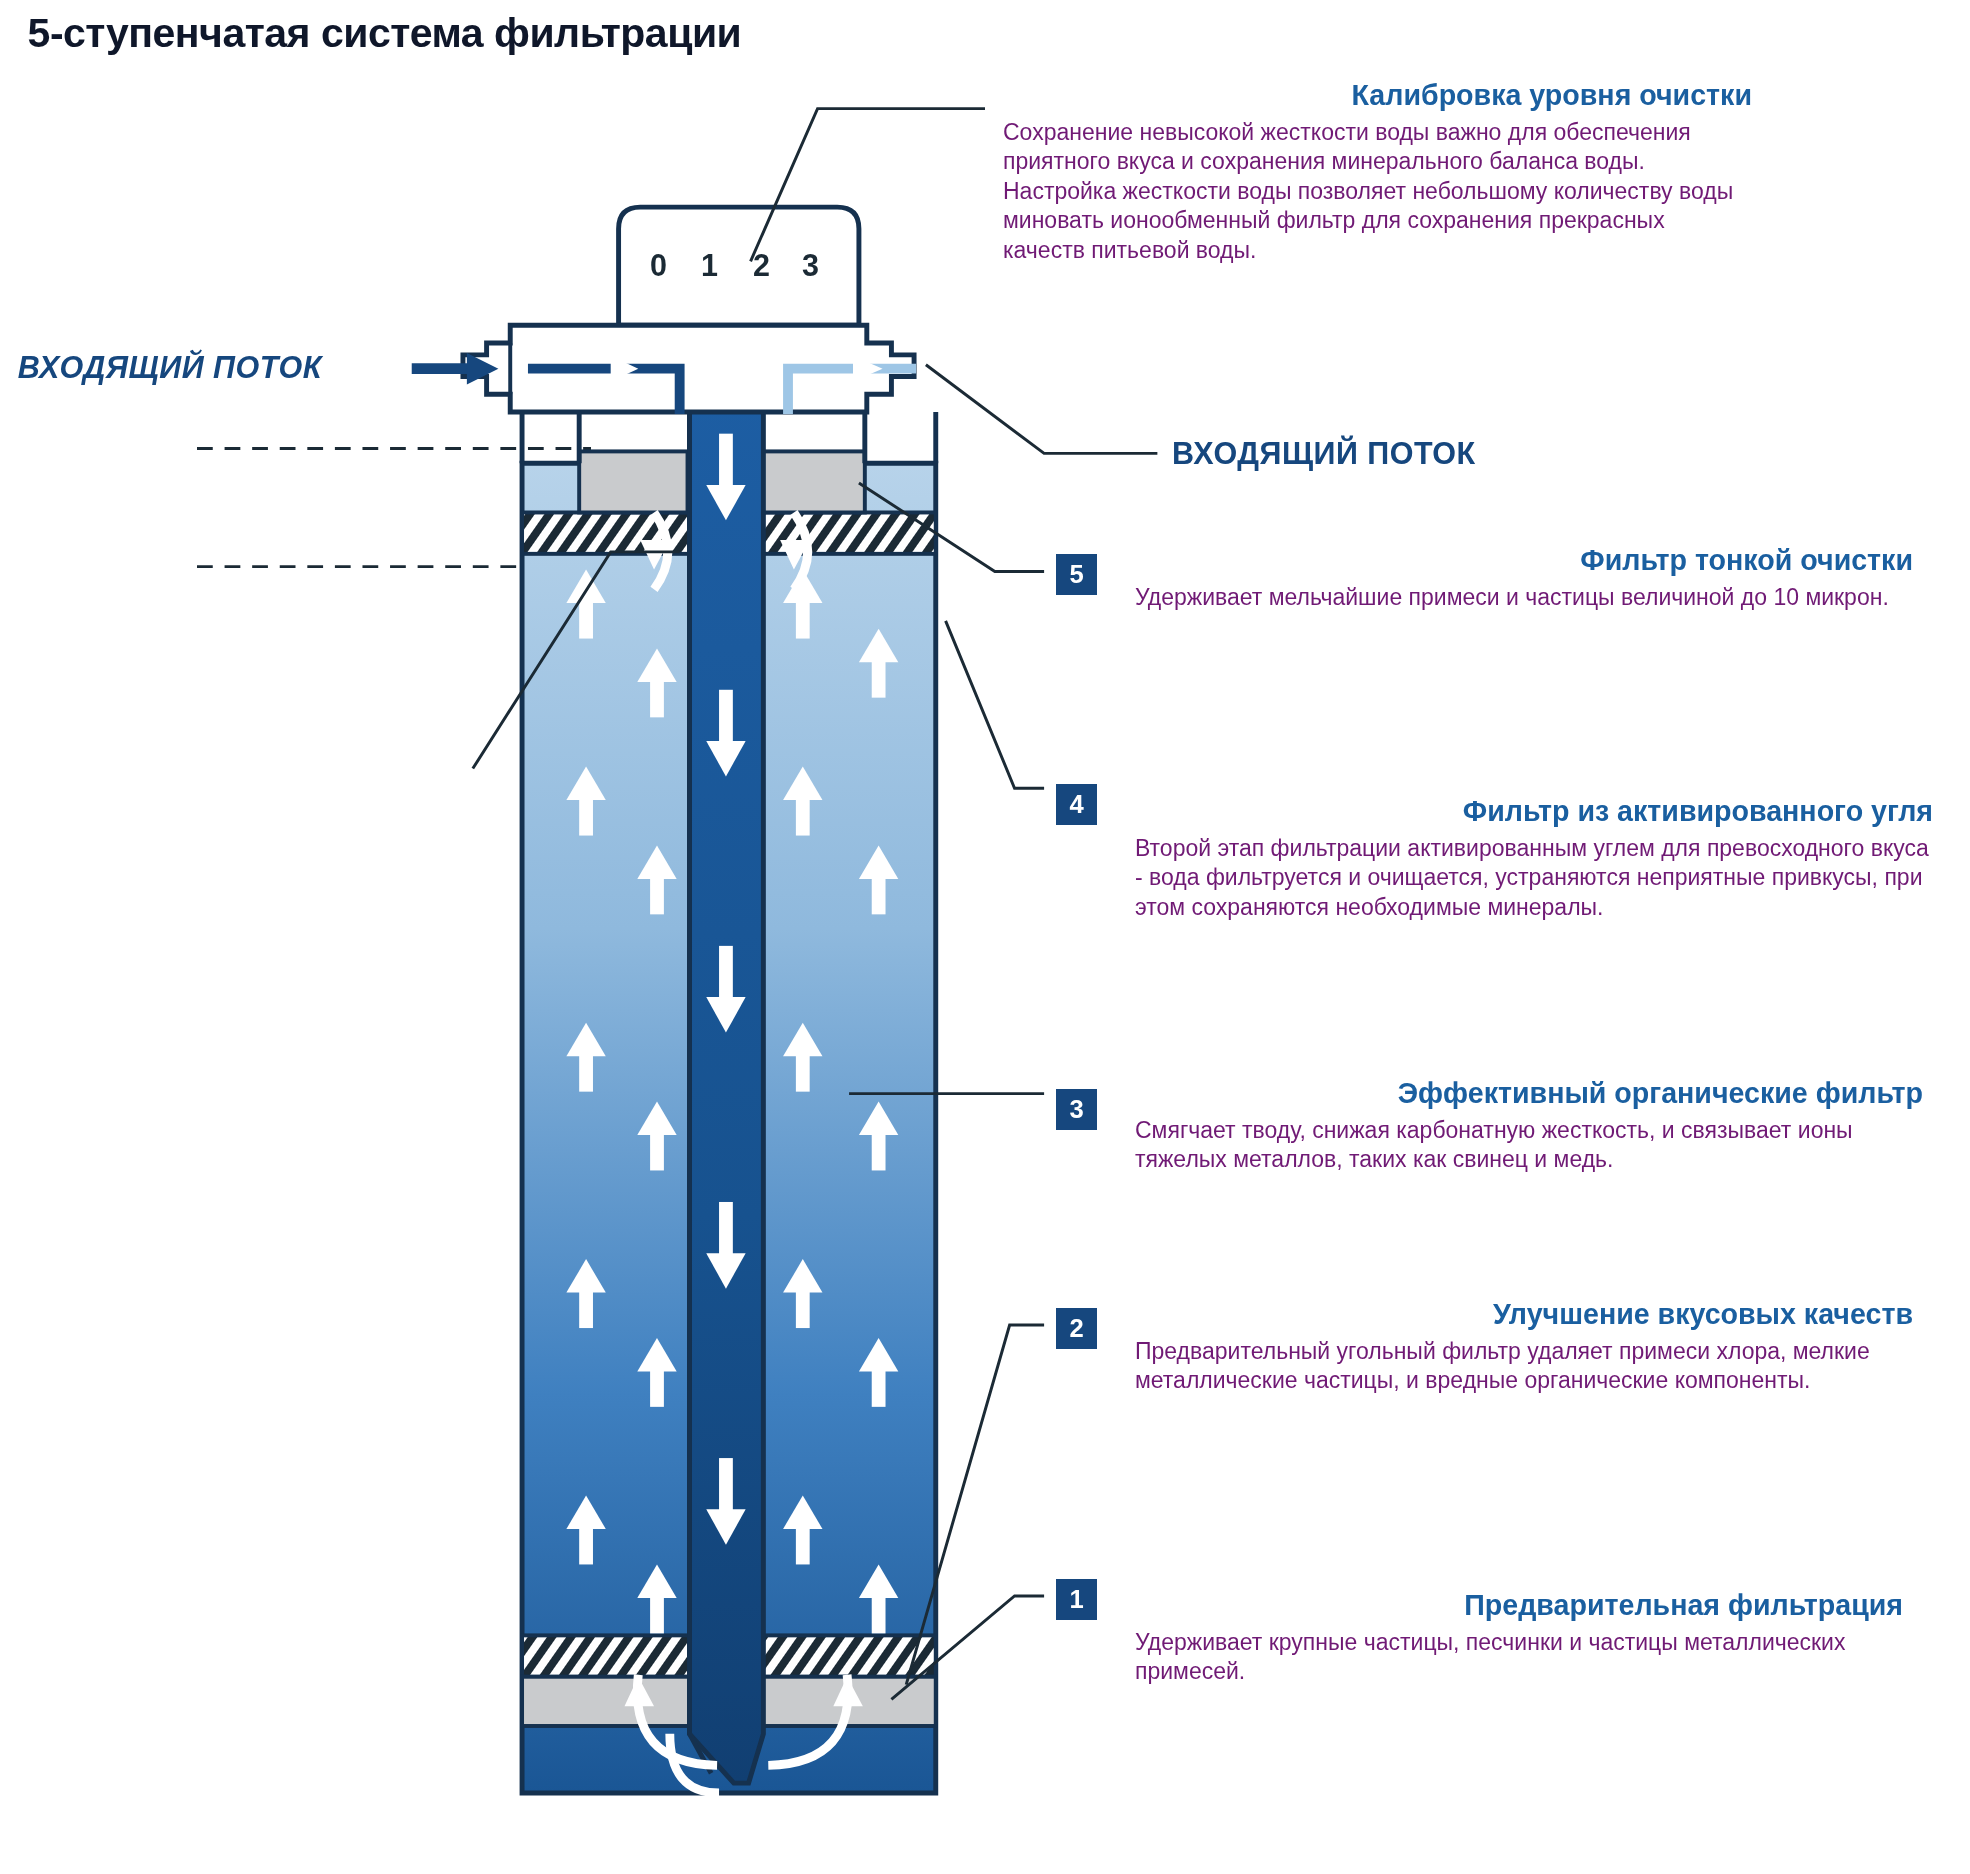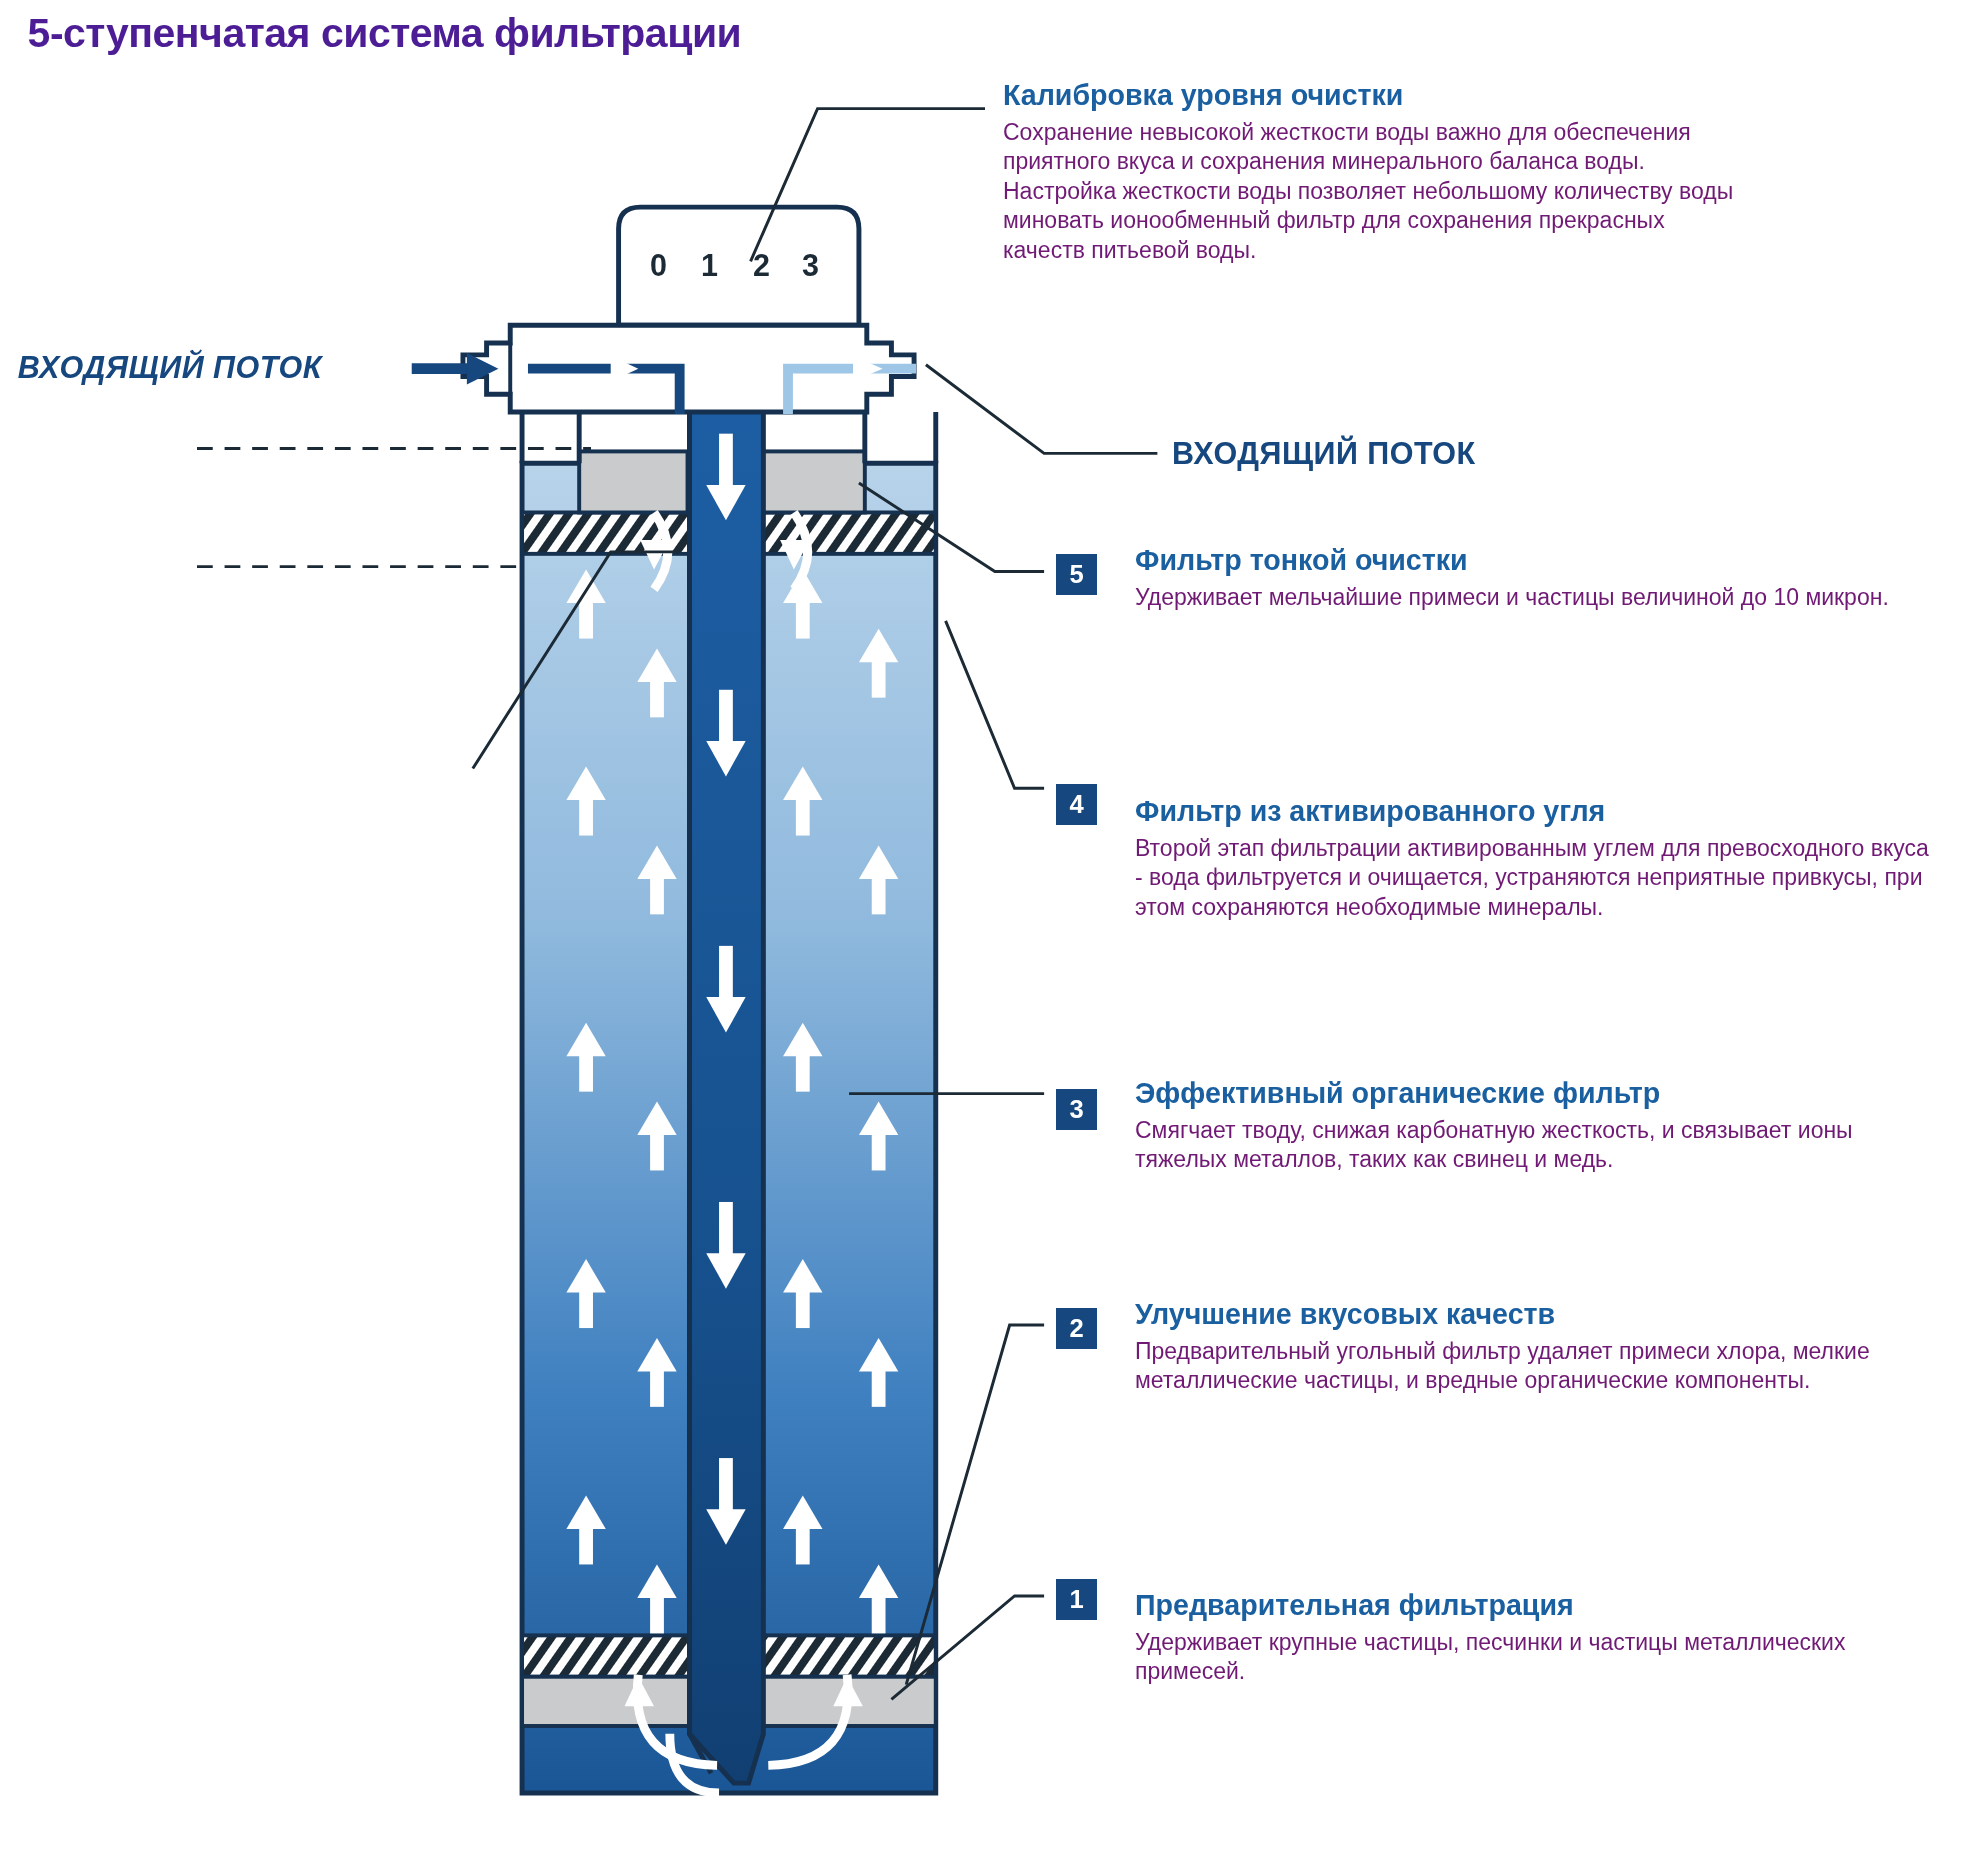--- a/index.html
+++ b/index.html
@@ -20,33 +20,34 @@
     left: 0; top: 0;
     width: 1970px;
     height: 1875px;
   }
   .title {
     position: absolute;
     left: 27.6px;
     top: 9.9px;
     font-size: 41px;
     font-weight: bold;
-    color: #4c1d95;
+    color: #0f172a;
     letter-spacing: -0.5px;
   }
   
   .callout {
     position: absolute;
   }
   .callout h3 {
     margin: 0 0 5.9px 0;
     font-size: 28.6px;
     font-weight: bold;
     color: #1a5fa0;
     line-height: 1.15;
+    text-align: right;
   }
   .callout p {
     margin: 0;
     font-size: 23px;
     line-height: 1.28;
     color: #701a75;
   }
   .badge {
     position: absolute;
     width: 41px;

